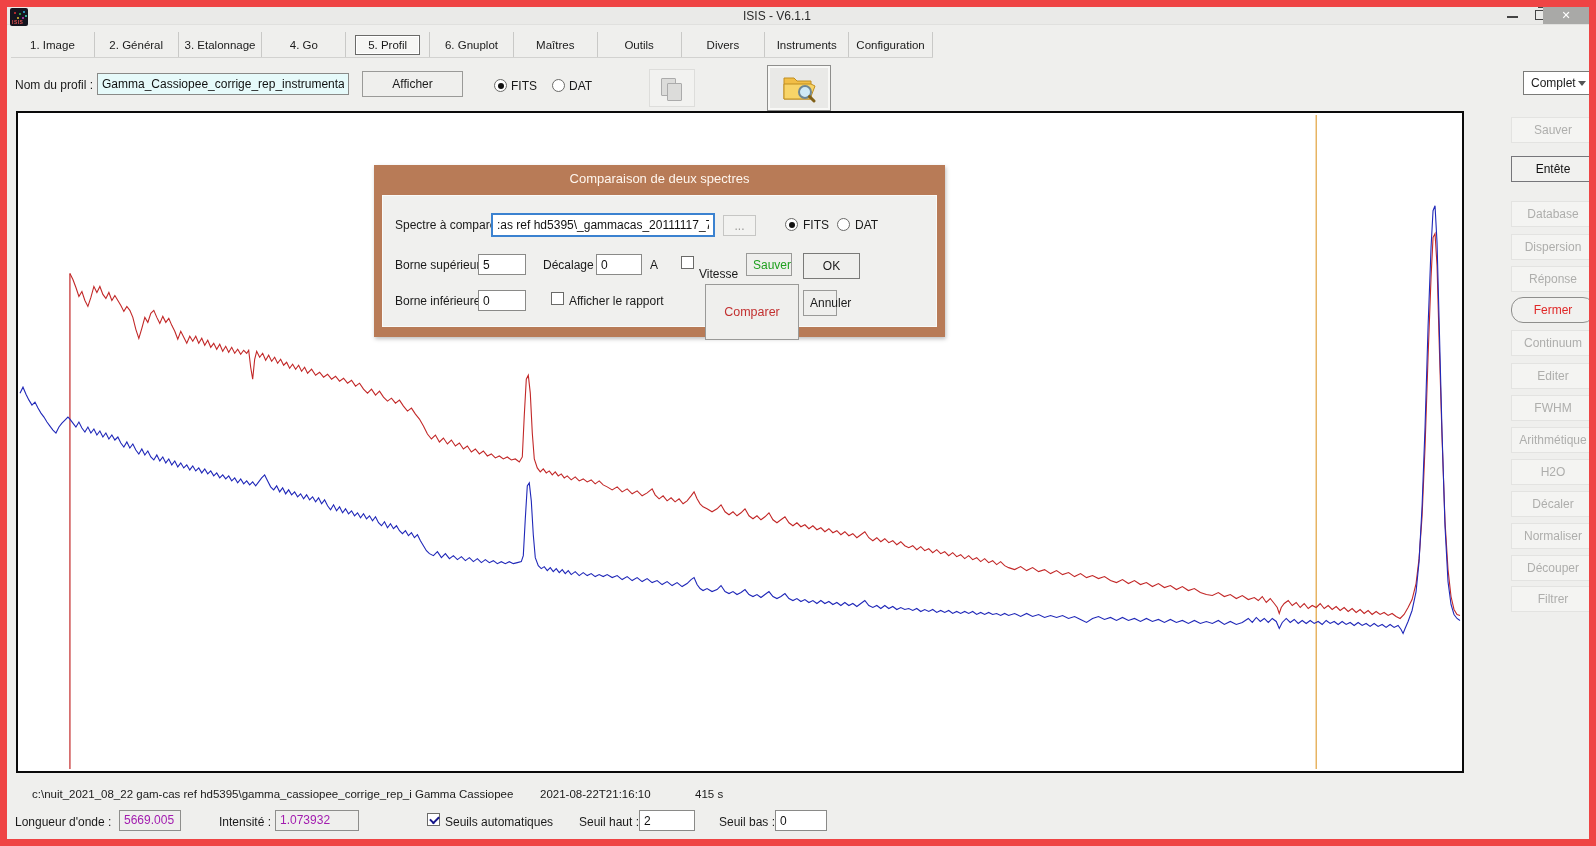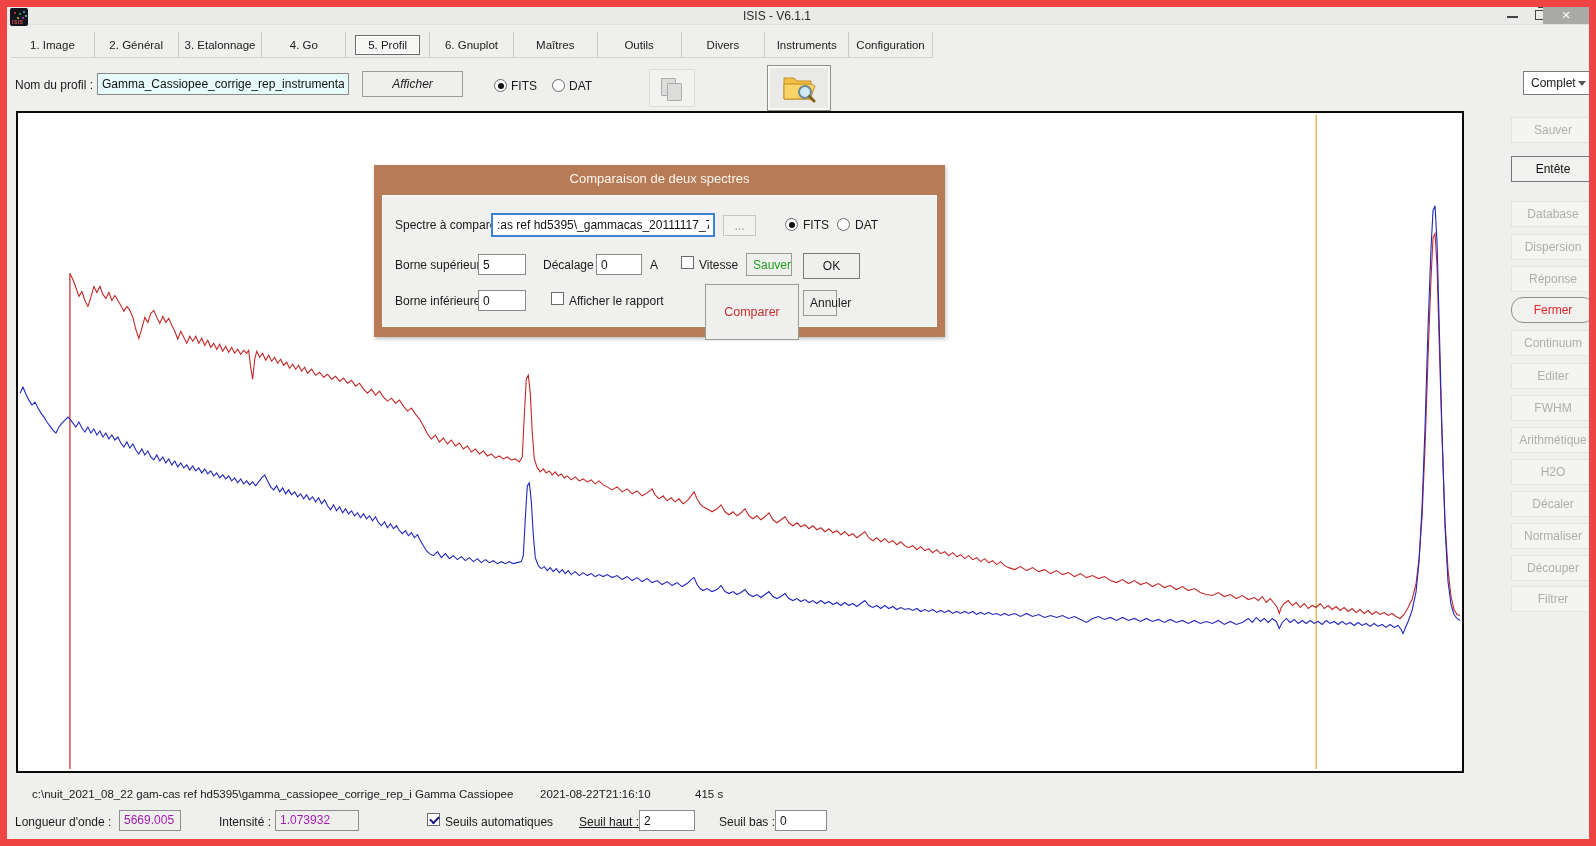--- a/index.html
+++ b/index.html
@@ -95,21 +95,21 @@
     <div class="tab">6. Gnuplot</div>
     <div class="tab">Maîtres</div>
     <div class="tab">Outils</div>
     <div class="tab">Divers</div>
     <div class="tab">Instruments</div>
     <div class="tab">Configuration</div>
   </div>
 
   <div class="lbl" style="left:8px;top:71px;">Nom du profil :</div>
   <input class="tbx" style="left: 90px; top: 66px; width: 252px; height: 22px; background: rgb(230, 250, 250);" value="Gamma_Cassiopee_corrige_rep_instrumentale">
-  <button class="btn" style="left:355px;top:64px;width:101px;height:26px;font-style:italic;">Afficher</button>
+  <button class="btn" style="left:355px;top:64px;width:101px;height:26px;">Afficher</button>
   <span class="radio checked" style="left:487px;top:72px;"></span>
   <div class="lbl" style="left:504px;top:72px;">FITS</div>
   <span class="radio" style="left:545px;top:72px;"></span>
   <div class="lbl" style="left:562px;top:72px;">DAT</div>
   <div class="copybtn">
     <span class="pg pg1"></span>
     <span class="pg pg2"></span>
   </div>
   <div class="folderbtn">
     <svg width="36" height="30" viewBox="0 0 36 30">
@@ -143,21 +143,21 @@
       <div class="lbl" style="left:420px;top:22px;">FITS</div>
       <span class="radio" style="left:454px;top:22px;"></span>
       <div class="lbl" style="left:472px;top:22px;">DAT</div>
 
       <div class="lbl" style="left:12px;top:62px;">Borne supérieure ;</div>
       <input class="tbx" style="left: 95px; top: 58px; width: 48px; height: 21px;" value="5">
       <div class="lbl" style="left:160px;top:62px;">Décalage :</div>
       <input class="tbx" style="left: 213px; top: 58px; width: 46px; height: 21px;" value="0">
       <div class="lbl" style="left:267px;top:62px;">A</div>
       <span class="checkbox" style="left:298px;top:60px;"></span>
-      <div class="lbl" style="left:316px;top:62px;">Vitesse</div>
+      <div class="lbl" style="left:316px;top:71px;">Vitesse</div>
       <button class="btn green" style="left:363px;top:57px;width:46px;height:23px;position:absolute;">Sauver</button>
       <button class="btn" style="left:420px;top:57px;width:57px;height:26px;border-color:#7A7A78;position:absolute;">OK</button>
 
       <div class="lbl" style="left:12px;top:98px;">Borne inférieure ;</div>
       <input class="tbx" style="left: 95px; top: 94px; width: 48px; height: 21px;" value="0">
       <span class="checkbox" style="left:168px;top:96px;"></span>
       <div class="lbl" style="left:186px;top:98px;">Afficher le rapport</div>
       <button class="btn red" style="left:322px;top:88px;width:94px;height:56px;position:absolute;">Comparer</button>
       <button class="btn" style="left:420px;top:94px;width:34px;height:26px;position:absolute;">Annuler</button>
     </div>
@@ -182,18 +182,18 @@
   <div class="status" style="left:25px;top:781px;">c:\nuit_2021_08_22 gam-cas ref hd5395\gamma_cassiopee_corrige_rep_i Gamma Cassiopee</div>
   <div class="status" style="left:533px;top:781px;">2021-08-22T21:16:10</div>
   <div class="status" style="left:688px;top:781px;">415 s</div>
 
   <div class="lbl" style="left:8px;top:808px;">Longueur d'onde :</div>
   <div class="field" style="left:112px;top:803px;width:62px;height:21px;">5669.005</div>
   <div class="lbl" style="left:212px;top:808px;">Intensité :</div>
   <div class="field" style="left:268px;top:803px;width:84px;height:21px;">1.073932</div>
   <span class="checkbox checked" style="left:420px;top:806px;"></span>
   <div class="lbl" style="left:438px;top:808px;">Seuils automatiques</div>
-  <div class="lbl" style="left:572px;top:808px;text-decoration:underline;">Seuil haut :</div>
+  <div class="lbl" style="left:572px;top:808px;">Seuil haut :</div>
   <input class="tbx" style="left: 632px; top: 803px; width: 56px; height: 21px;" value="2">
   <div class="lbl" style="left:712px;top:808px;">Seuil bas :</div>
   <input class="tbx" style="left: 768px; top: 803px; width: 52px; height: 21px;" value="0">
 
 </div>
 
 </body></html>

